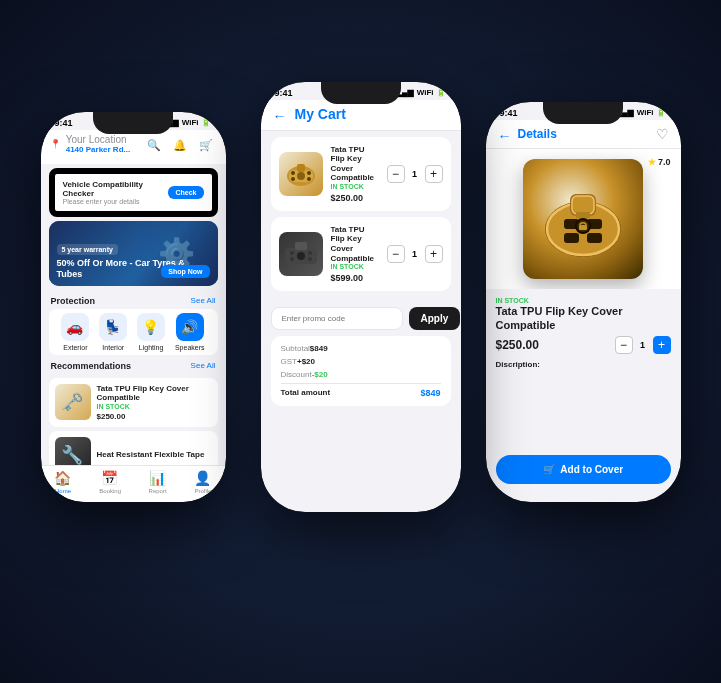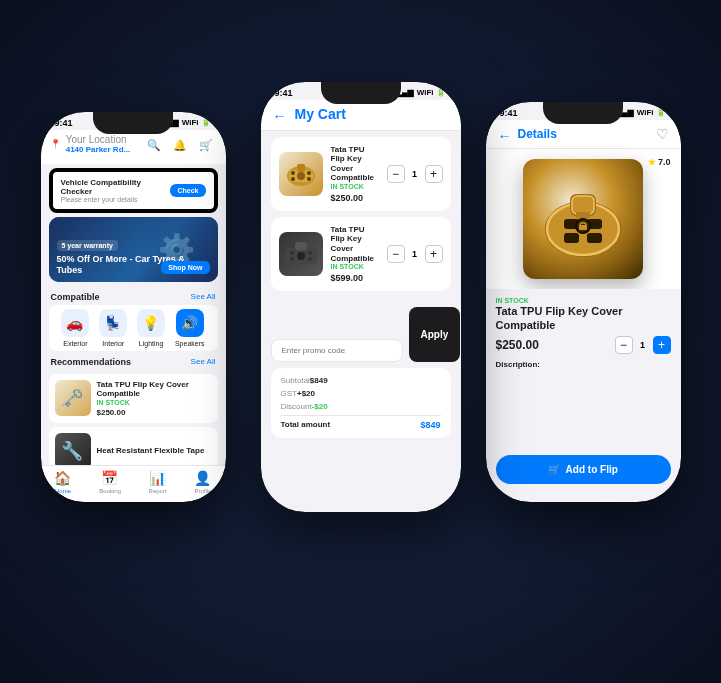--- a/index.html
+++ b/index.html
@@ -162,21 +162,21 @@
     }
 
     .compat-checker {
       background: #fff;
       margin: 4px 8px;
       border-radius: 8px;
       padding: 6px 8px;
       display: flex;
       align-items: center;
       justify-content: space-between;
-      border: 4px solid #000000;
+      border: 6px solid #000000;
     }
 
     .compat-title {
       font-size: 8px;
       font-weight: 600;
       color: #1c1c1e;
     }
 
     .compat-sub {
       font-size: 7px;
@@ -504,21 +504,20 @@
     }
 
     .promo-input {
       flex: 1;
       background: #fff;
       border: 1px solid #e5e5ea;
       border-radius: 8px;
       padding: 6px 10px;
       font-size: 8px;
       color: #8e8e93;
-      margin-top: 32px;
     }
 
     .apply-btn {
       background: #1c1c1e;
       color: #fff;
       border: none;
       border-radius: 8px;
       padding: 6px 12px;
       font-size: 10px;
       font-weight: 700;
@@ -729,21 +728,21 @@
         <div class="promo-bg"></div>
         <div class="tyre-visual">⚙️</div>
         <div class="promo-text">
           <div class="warranty-badge">5 year warranty</div>
           <div class="promo-main">50% Off Or More - Car Tyres &amp; Tubes</div>
         </div>
         <div class="shop-btn">Shop Now</div>
       </div>
 
       <div class="section-header">
-        <span class="section-title">Compatible</span>
+        <span class="section-title">Protection</span>
         <span class="see-all">See All</span>
       </div>
       <div class="categories-row">
         <div class="category-item">
           <div class="category-icon">🚗</div>
           <span class="category-label">Exterior</span>
         </div>
         <div class="category-item">
           <div class="category-icon">💺</div>
           <span class="category-label">Interior</span>
@@ -969,20 +968,20 @@
             <div class="qty-btn" style="background:#007aff;color:#fff;border-color:#007aff;">+</div>
           </div>
         </div>
 
         <div class="desc-label">Discription:</div>
       </div>
 
       <div style="position:absolute;bottom:18px;left:0;right:0;padding:0 10px;">
         <button class="pay-btn" style="margin:0;width:100%;display:flex;align-items:center;justify-content:center;gap:5px;">
           <span>🛒</span>
-          <span>Add to Flip</span>
+          <span>Add to Cover</span>
         </button>
       </div>
 
     </div>
   </div>
 
 </div>
 
 </body></html>

